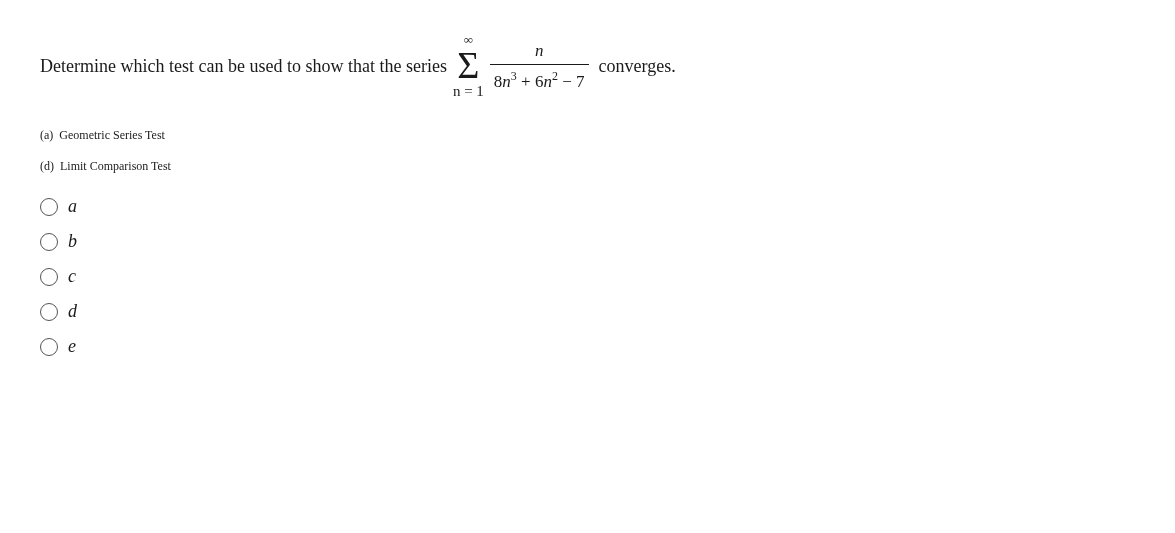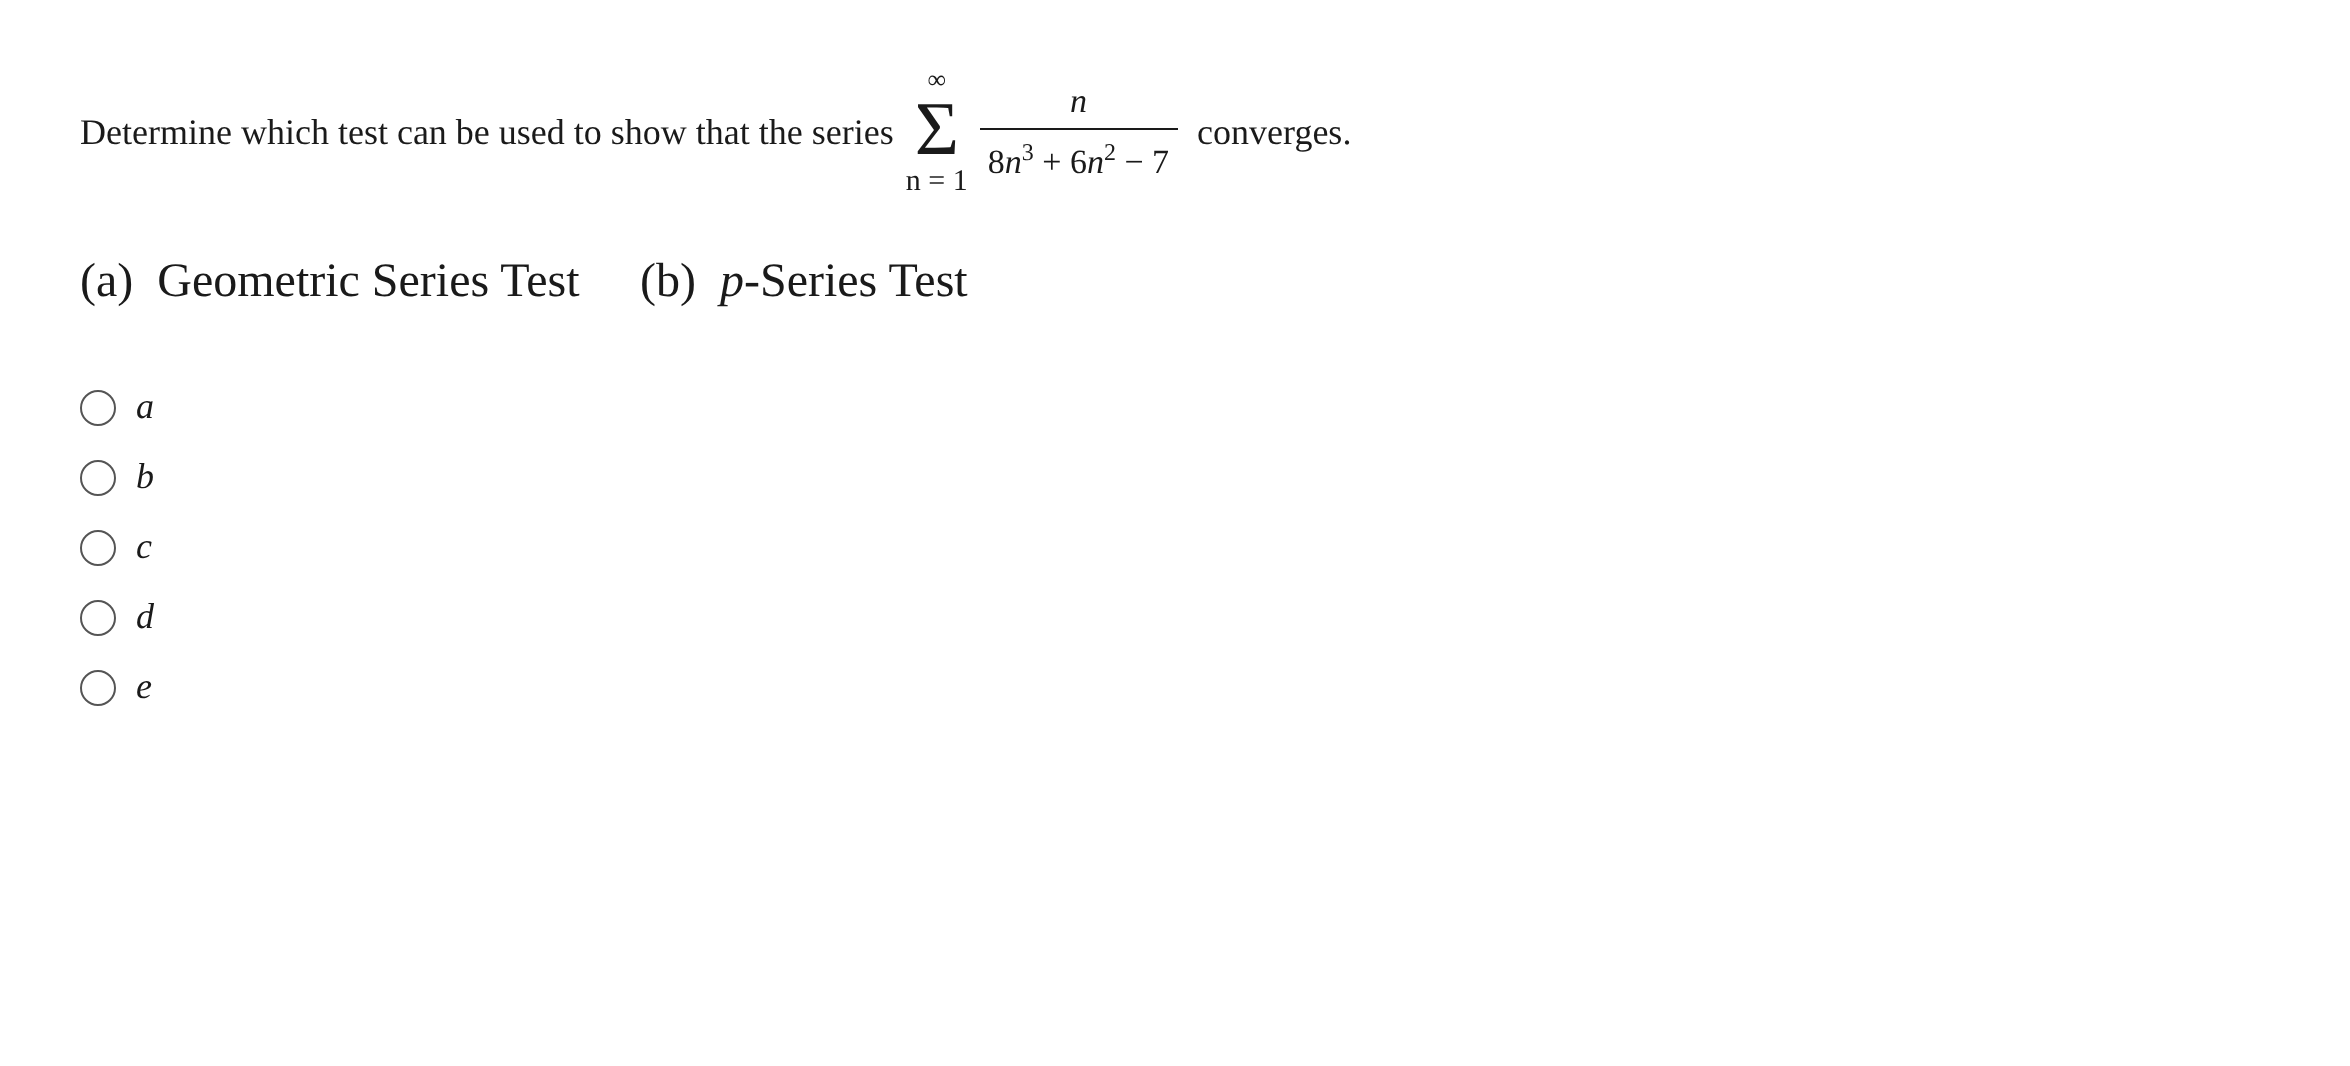--- a/index.html
+++ b/index.html
@@ -69,21 +69,21 @@
       vertical-align: middle;
     }
     .options-grid {
       display: grid;
       grid-template-columns: 280px 280px 400px;
       gap: 0;
       margin-bottom: 8px;
     }
     .option-item {
       padding: 4px 0;
-      font-size: 24px;
+      font-size: 12px;
     }
     .radio-group {
       margin-top: 18px;
       display: flex;
       flex-direction: column;
       gap: 14px;
     }
     .radio-item {
       display: flex;
       align-items: center;
@@ -127,26 +127,26 @@
     </span>
   </span>
 
   <span>converges.</span>
 </div>
 
 <div class="options-grid">
   <div class="option-item">
     <span>(a)&nbsp;&nbsp;</span><span>Geometric Series Test</span>
   </div>
-  <div class="option-item">
-    <span>(b)&nbsp;&nbsp;<i>p</i>-Series Test</span>
-  </div>
 </div>
 
 <div class="options-grid">
+  <div class="option-item">
+    <span>(d)&nbsp;&nbsp;</span><span>Limit Comparison Test</span>
+  </div>
   <div class="option-item"></div>
 </div>
 
 <div class="radio-group">
   <label class="radio-item">
     <span class="radio-circle"></span>
     <span class="radio-label">a</span>
   </label>
   <label class="radio-item">
     <span class="radio-circle"></span>

